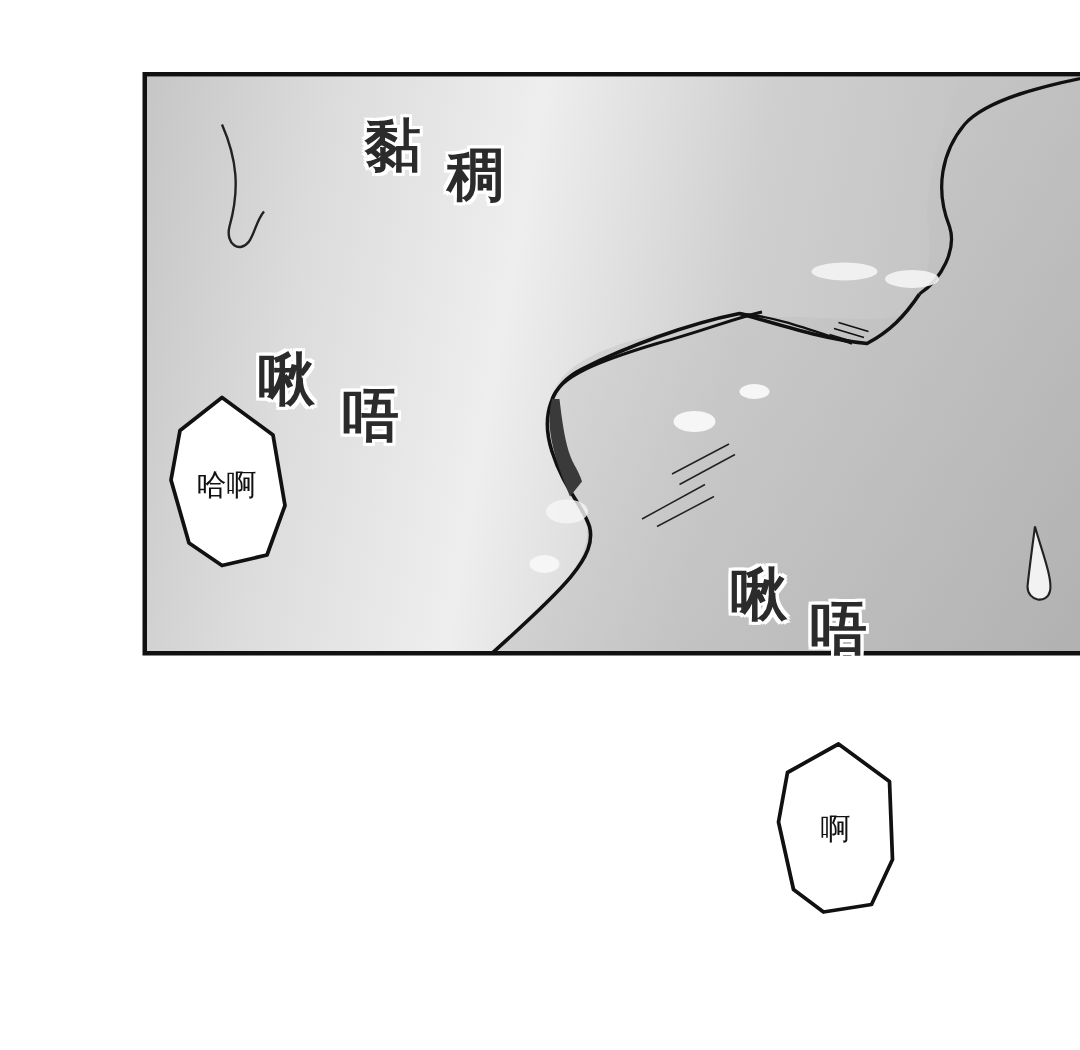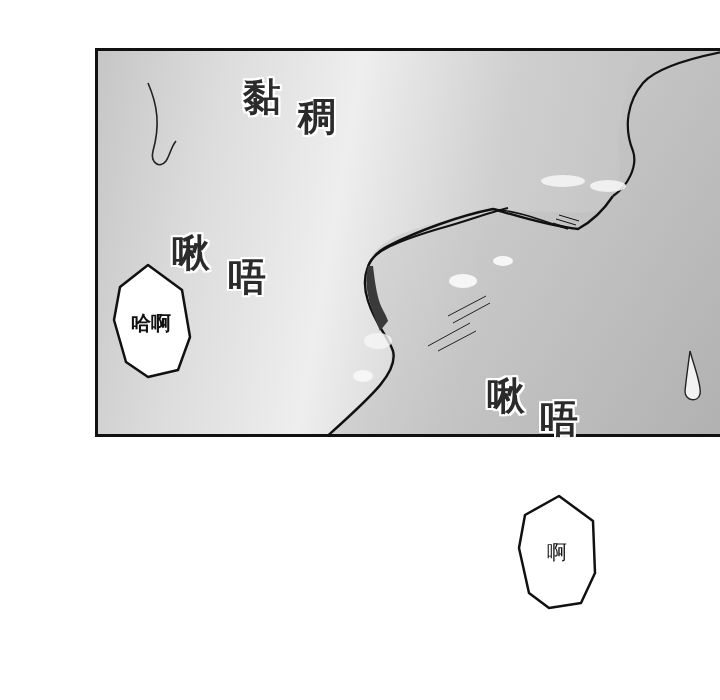--- a/index.html
+++ b/index.html
@@ -66,21 +66,21 @@
 <div class="sfx" style="left:298px;top:98px;">稠</div>
 <div class="sfx" style="left:172px;top:234px;">啾</div>
 <div class="sfx" style="left:228px;top:258px;">唔</div>
 <div class="sfx" style="left:487px;top:377px;">啾</div>
 <div class="sfx" style="left:540px;top:400px;">唔</div>
 
 <div class="bubble" style="left:108px;top:262px;width:86px;height:118px;">
   <svg width="86" height="118" viewBox="0 0 86 118">
     <path d="M40 3 L74 28 L82 75 L70 108 L40 115 L18 100 L6 58 L12 25 Z" fill="#fff" stroke="#111" stroke-width="2.5" stroke-linejoin="round"></path>
   </svg>
-  <div class="bubble-text" style="top:48px;font-weight:bold;">哈啊</div>
+  <div class="bubble-text" style="top:48px;">哈啊</div>
 </div>
 
 <div class="bubble" style="left:515px;top:493px;width:84px;height:118px;">
   <svg width="84" height="118" viewBox="0 0 84 118">
     <path d="M44 3 L78 28 L80 80 L66 110 L34 115 L14 100 L4 55 L10 22 Z" fill="#fff" stroke="#111" stroke-width="2.5" stroke-linejoin="round"></path>
   </svg>
   <div class="bubble-text" style="top:46px;">啊</div>
 </div>
 
 </body></html>

